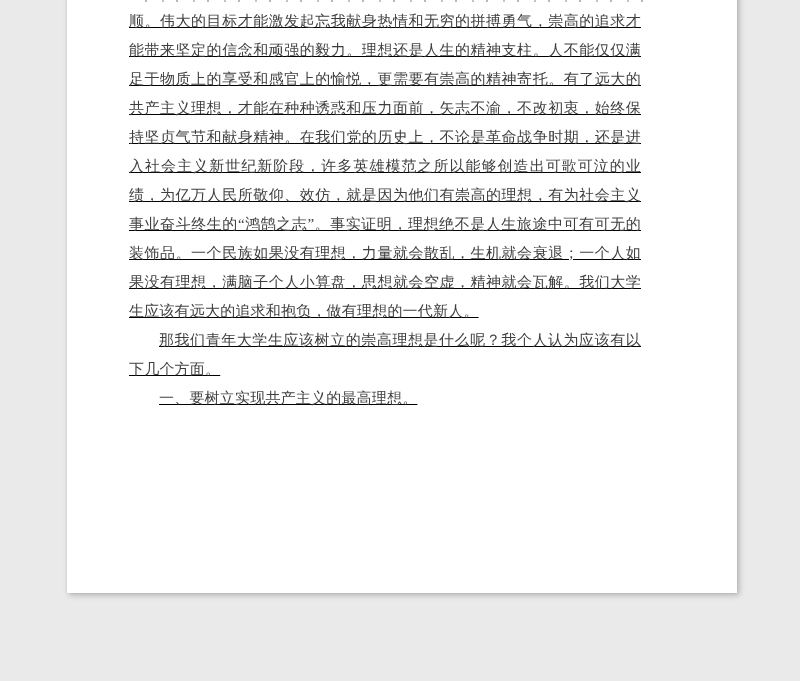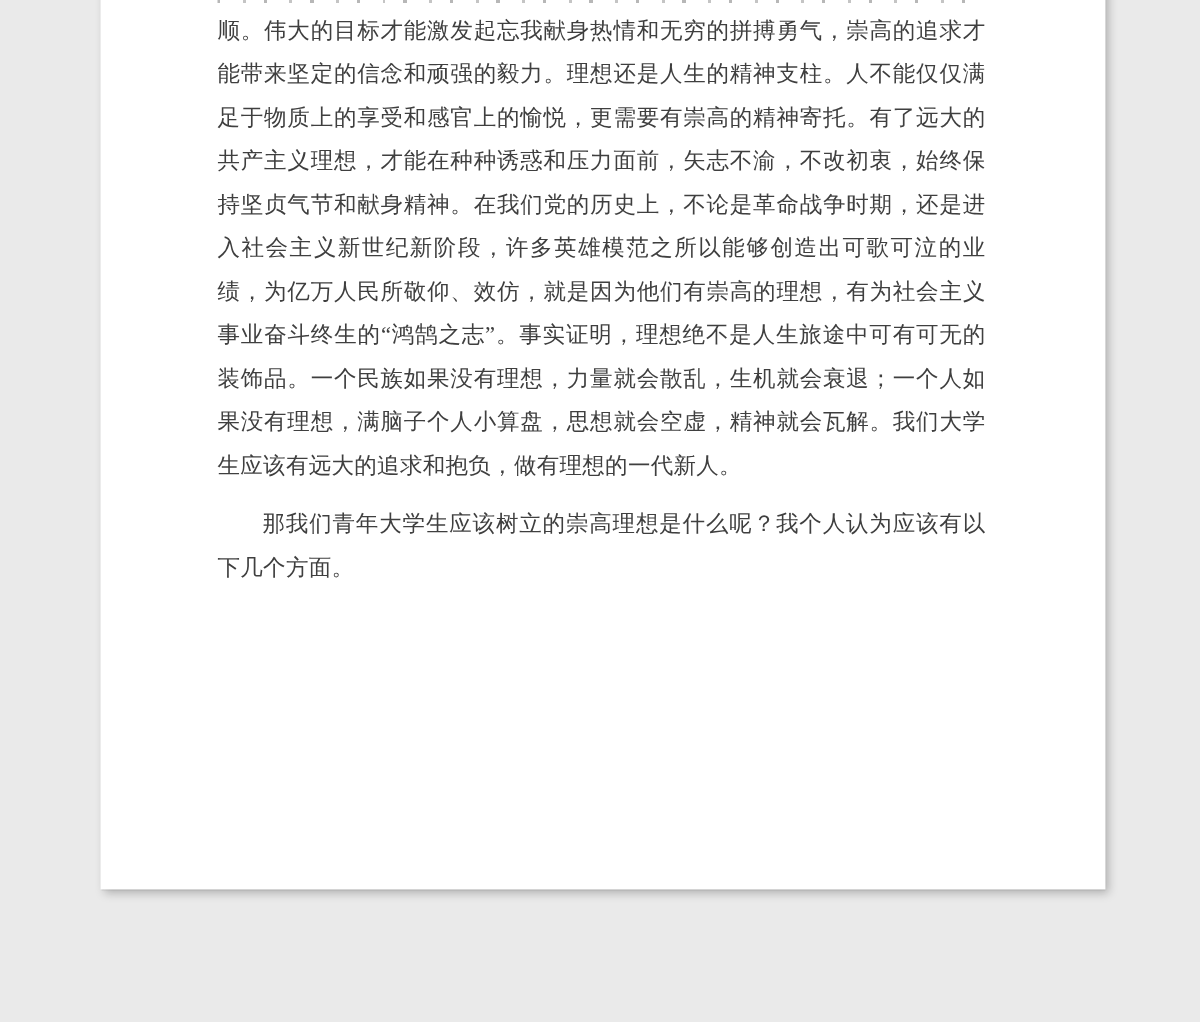--- a/index.html
+++ b/index.html
@@ -22,35 +22,36 @@
     position: absolute;
     left: 67px;
     top: -44px;
     width: 670px;
     height: 637px;
     background: #ffffff;
     box-shadow: 2px 2px 6px rgba(0,0,0,0.25), 0 0 1px rgba(0,0,0,0.18);
   }
   .content {
     position: absolute;
-    left: 78px;
+    left: 62px;
     top: 51px;
     width: 512px;
+    text-decoration: underline;
   }
   .content p {
     margin: 0;
     font-size: 15px;
     line-height: 29px;
     letter-spacing: 0.2px;
     color: #3f3f3f;
     text-align: justify;
     font-weight: normal;
   }
   .content p + p {
-    margin-top: 10px;
+    margin-top: 0;
   }
   .indent {
     text-indent: 2em;
   }
   
   .clip-fragment {
     position: absolute;
     left: 78px;
     top: 42px;              
     width: 505px;
@@ -66,15 +67,16 @@
 </style>
 </head>
 <body>
 
 <div class="viewer">
   <div class="paper">
     <div class="clip-fragment"></div>
     <div class="content">
       <p>顺。伟大的目标才能激发起忘我献身热情和无穷的拼搏勇气，崇高的追求才能带来坚定的信念和顽强的毅力。理想还是人生的精神支柱。人不能仅仅满足于物质上的享受和感官上的愉悦，更需要有崇高的精神寄托。有了远大的共产主义理想，才能在种种诱惑和压力面前，矢志不渝，不改初衷，始终保持坚贞气节和献身精神。在我们党的历史上，不论是革命战争时期，还是进入社会主义新世纪新阶段，许多英雄模范之所以能够创造出可歌可泣的业绩，为亿万人民所敬仰、效仿，就是因为他们有崇高的理想，有为社会主义事业奋斗终生的“鸿鹄之志”。事实证明，理想绝不是人生旅途中可有可无的装饰品。一个民族如果没有理想，力量就会散乱，生机就会衰退；一个人如果没有理想，满脑子个人小算盘，思想就会空虚，精神就会瓦解。我们大学生应该有远大的追求和抱负，做有理想的一代新人。</p>
       <p class="indent">那我们青年大学生应该树立的崇高理想是什么呢？我个人认为应该有以下几个方面。</p>
+      <p class="indent">一、要树立实现共产主义的最高理想。</p>
     </div>
   </div>
 </div>
 
 </body></html>

